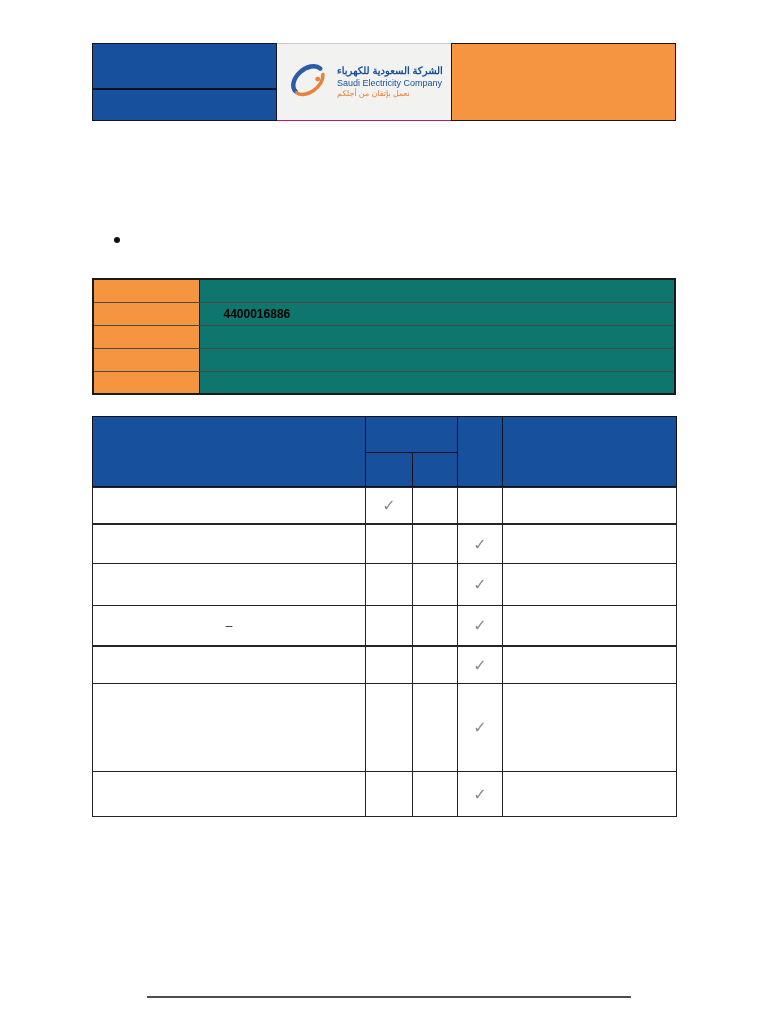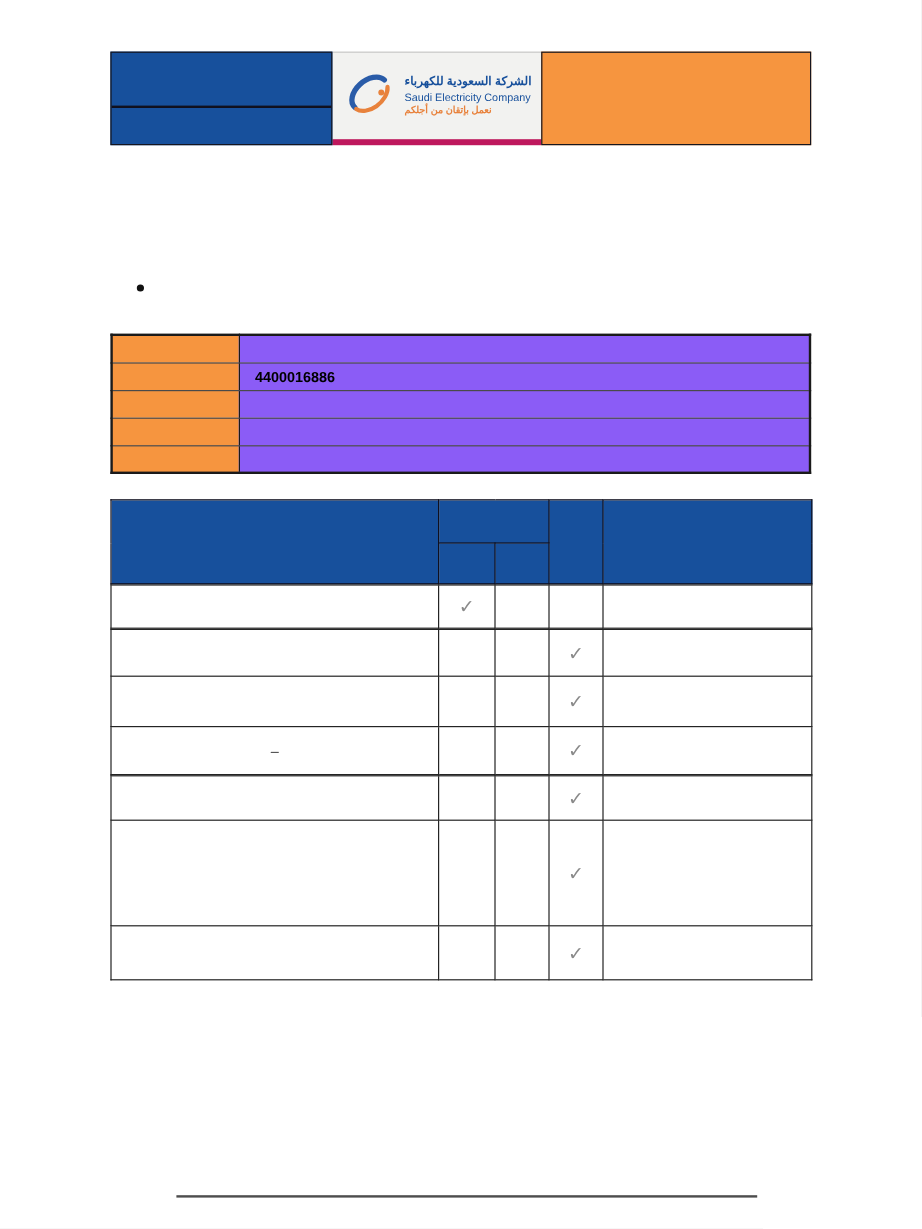--- a/index.html
+++ b/index.html
@@ -14,45 +14,45 @@
   .header-band { position:absolute; top:43px; left:92px; width:584px; height:78px; display:flex; }
   .hdr-blue {
     position:relative; width:185px; height:100%;
     background:#17509C; border:1.5px solid #15151f;
   }
   .hdr-blue .divider {
     position:absolute; left:0; right:0; top:44px; height:2px; background:#10101e;
   }
   .hdr-logo {
     width:174px; height:100%; background:#F2F2F0;
-    border-top:1px solid #c9c9c9; border-bottom:5px solid #be185d;
+    border-top:1px solid #c9c9c9; border-bottom:1px solid #be185d;
     display:flex; align-items:center; justify-content:center; gap:6px;
     padding:4px 6px;
   }
   .logo-text { display:flex; flex-direction:column; align-items:flex-start; line-height:1.25; }
   .logo-ar    { color:#17509C; font-weight:bold; font-size:10px; direction:rtl; white-space:nowrap; }
   .logo-en    { color:#17509C; font-weight:normal; font-size:9px; white-space:nowrap; }
-  .logo-tag   { color:#E8823C; font-weight:bold; font-size:8px; direction:rtl; white-space:nowrap; }
+  .logo-tag   { color:#E8823C; font-weight:normal; font-size:8px; direction:rtl; white-space:nowrap; }
   .hdr-orange { width:225px; height:100%; background:#F6953F; border:1.5px solid #15151f; }
 
   
   .bullet-dot {
     position:absolute; left:114px; top:237px; width:6px; height:6px;
     border-radius:50%; background:#111;
   }
 
   
   .info-table {
     position:absolute; top:278px; left:92px; width:584px;
     border-collapse:collapse; table-layout:fixed;
     border:2px solid #1a1a1a;
   }
   .info-table td { height:23px; border:1.2px solid #4a4a4a; font-size:12px; color:#000; }
   .info-table td.ilabel { background:#F6953F; border-right:1.5px solid #1a1a1a; }
-  .info-table td.ivalue { background:#8b5cf6; padding-left:13px; font-weight:bold; }
+  .info-table td.ivalue { background:#0f766e; padding-left:24px; font-weight:bold; }
 
   
   .check-table {
     position:absolute; top:416px; left:92px; width:584px;
     border-collapse:collapse; table-layout:fixed;
     border:1.8px solid #1a1a1a;
   }
   .check-table td { border:1.5px solid #242424; background:#fff; font-size:12px; color:#222; }
   .check-table thead td { background:#17509C; border:1.8px solid #10101e; }
   .check-table tr.hrow1 td { height:36px; }

